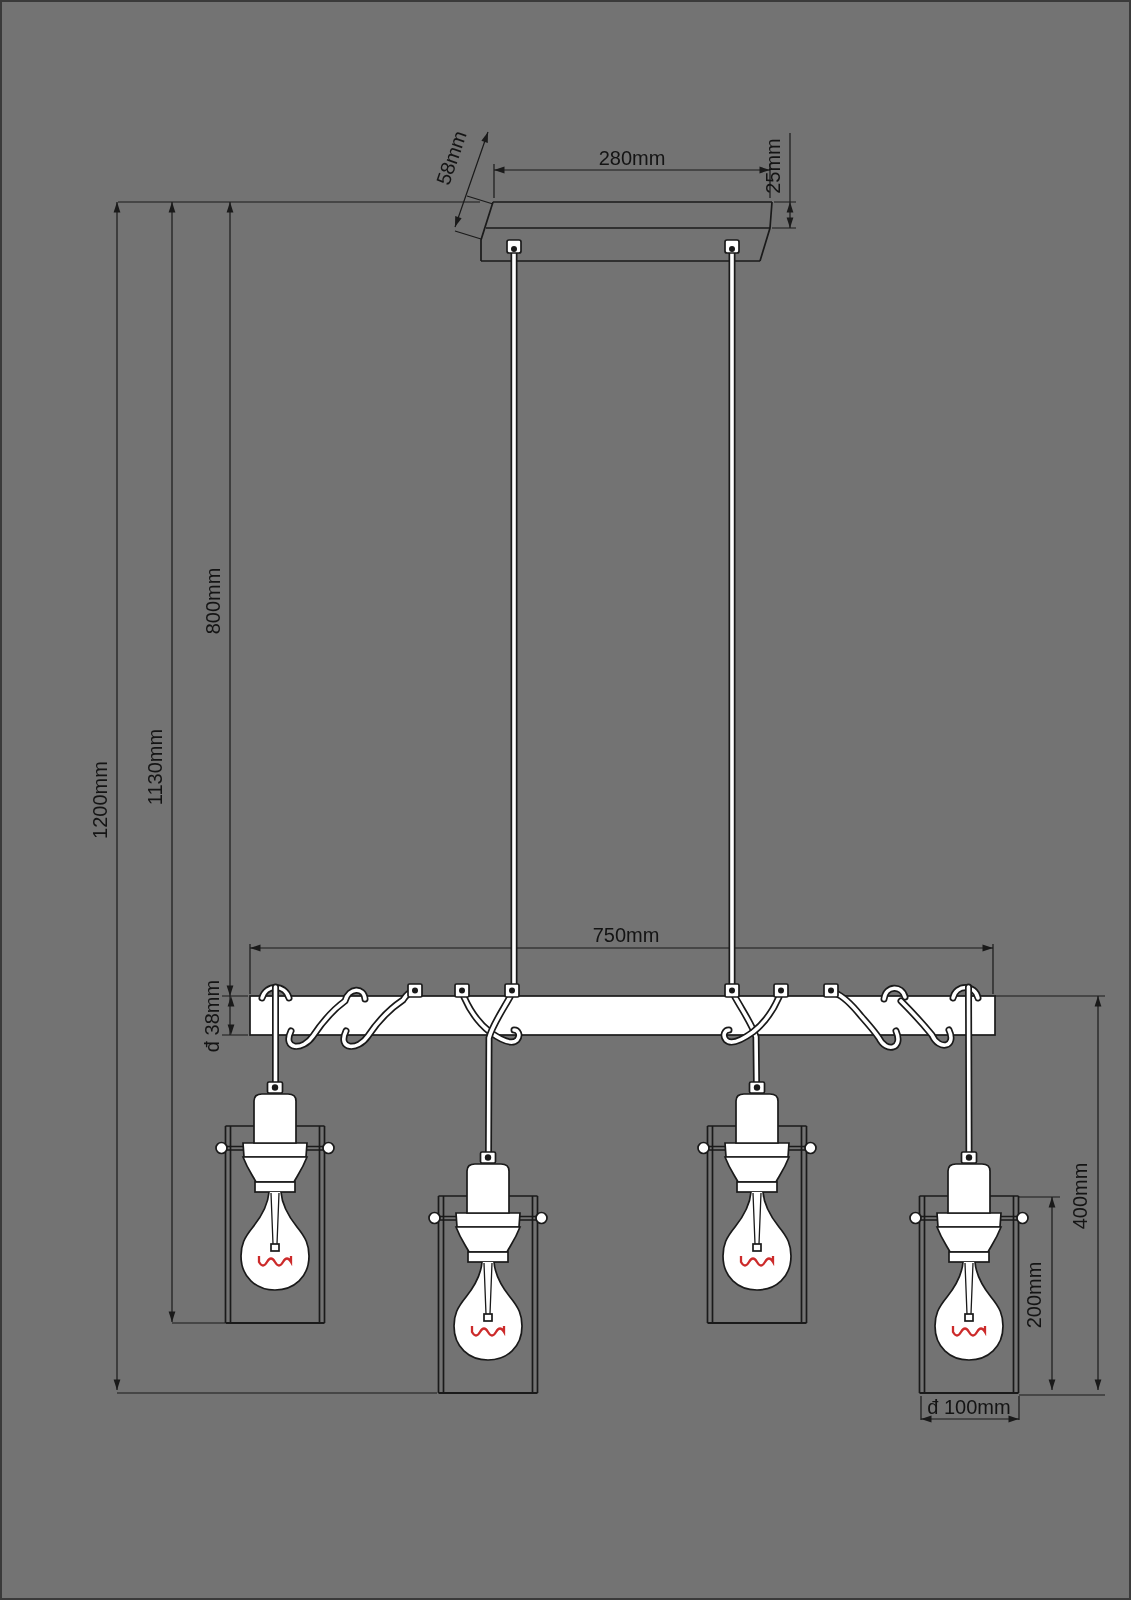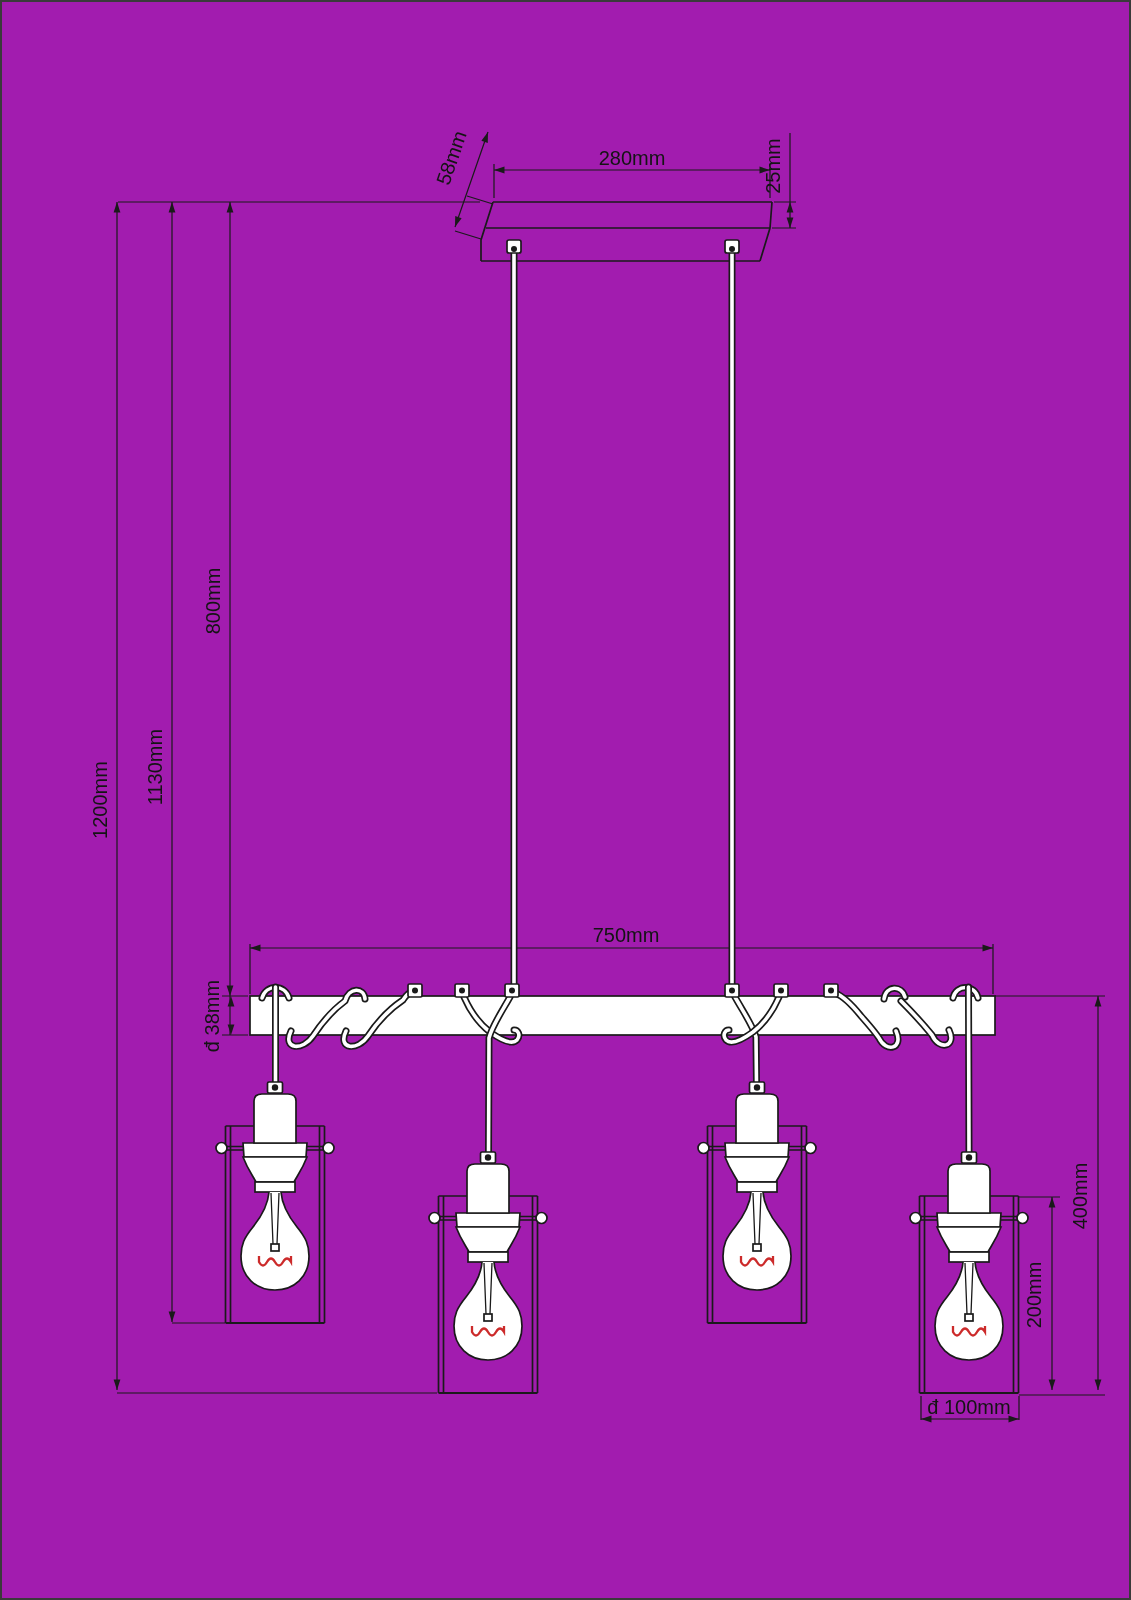--- a/index.html
+++ b/index.html
@@ -1,16 +1,16 @@
 <!DOCTYPE html>
 <html><head>
 <meta charset="utf-8">
 <style>
   html,body{margin:0;padding:0;background:#fff;}
-  .page{position:relative;width:1131px;height:1600px;background:#a21caf;overflow:hidden;}
+  .page{position:relative;width:1131px;height:1600px;background:#737373;overflow:hidden;}
   .frame{position:absolute;inset:0;border:2px solid #3a3a3a;pointer-events:none;}
   svg{display:block;}
   text{font-family:"Liberation Sans","DejaVu Sans",sans-serif;font-size:20px;fill:#141414;stroke:none;text-anchor:middle;}
   .s{fill:none;stroke-width:1.7;}
   .dim{fill:none;stroke-width:1.2;}
   .w{fill:#ffffff;stroke-width:1.7;}
   .dot{stroke:none;fill:#1a1a1a;}
   .ahf{stroke:none;fill:#1a1a1a;}
   .cb{fill:none;stroke-width:7;stroke-linecap:round;}
   .cw{fill:none;stroke-width:3.6;stroke-linecap:round;}

